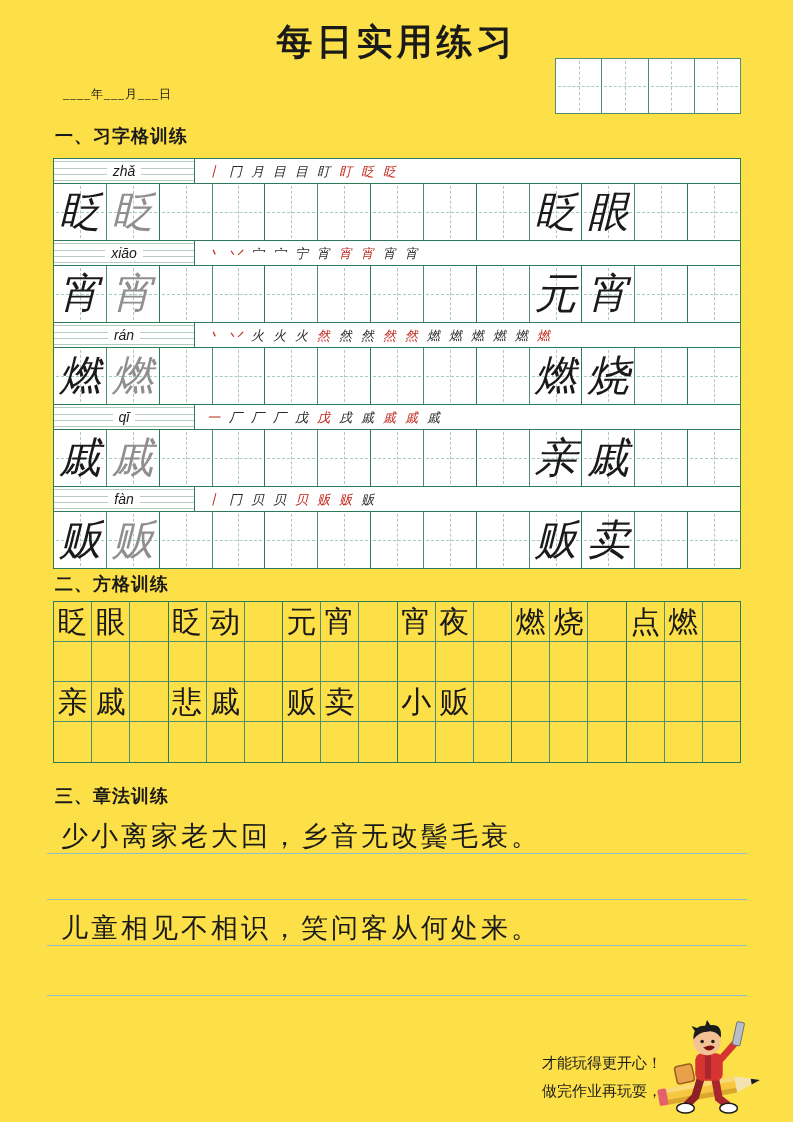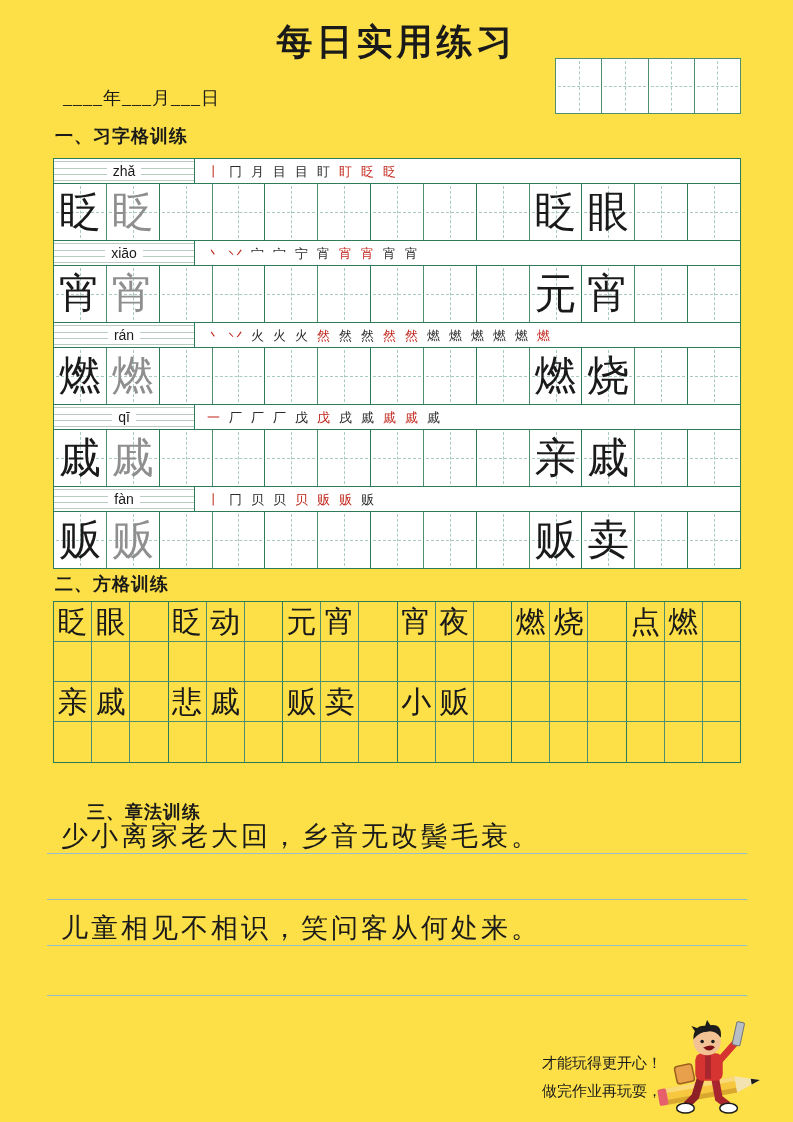--- a/index.html
+++ b/index.html
@@ -15,34 +15,34 @@
   *{margin:0;padding:0;box-sizing:border-box;}
   html,body{background:#ffffff;}
   .page{
     position:relative;width:793px;height:1122px;background:#fde047;
     font-family:"Liberation Sans",sans-serif;color:var(--ink);overflow:hidden;
   }
   .title{
     position:absolute;top:18px;left:0;width:100%;text-align:center;
     font-size:36px;font-weight:700;letter-spacing:4px;
   }
-  .dateline{position:absolute;top:86px;left:63px;font-family:"Liberation Serif",serif;font-size:18px;letter-spacing:1px;}
+  .dateline{position:absolute;top:86px;left:63px;font-family:"Liberation Serif",serif;font-size:12px;letter-spacing:1px;}
   .gradeline{position:absolute;top:86px;left:323px;font-family:"Liberation Serif",serif;font-size:17px;}
   .name-grid{position:absolute;top:58px;left:555px;width:186px;height:56px;display:flex;border:1.5px solid var(--gmid);background:#fff;}
   .ncell{flex:1;border-right:1.5px solid var(--gmid);position:relative;}
   .ncell:last-child{border-right:none;}
   .tz::before{content:"";position:absolute;left:50%;top:2px;bottom:2px;border-left:1px dashed var(--glight);}
   .tz::after{content:"";position:absolute;top:50%;left:2px;right:2px;border-top:1px dashed var(--glight);}
   .h-sec{position:absolute;left:55px;font-size:18px;font-weight:700;letter-spacing:1px;}
   .h1{top:124px;}
   .h2{top:572px;}
-  .h3{top:800px;margin-left:32px;}
+  .h3{top:784px;}
   
   .blocks{position:absolute;left:53px;top:159px;width:688px;}
-  .block{border:1px solid var(--gdark);margin-top:-1px;background:#fff;}
+  .block{border:1px solid var(--gdark);margin-top:-1px;background:#fff;font-style:italic;}
   .hstrip{display:flex;height:25px;border-bottom:1px solid var(--gdark);}
   .pybox{
     width:141px;border-right:1px solid var(--gdark);position:relative;
     display:flex;align-items:center;justify-content:center;
     background:
       linear-gradient(var(--pyline),var(--pyline)) 0 10%/100% 1px no-repeat,
       linear-gradient(var(--pyline),var(--pyline)) 0 38%/100% 1px no-repeat,
       linear-gradient(var(--pyline),var(--pyline)) 0 64%/100% 1px no-repeat,
       linear-gradient(var(--pyline),var(--pyline)) 0 92%/100% 1px no-repeat;
   }

